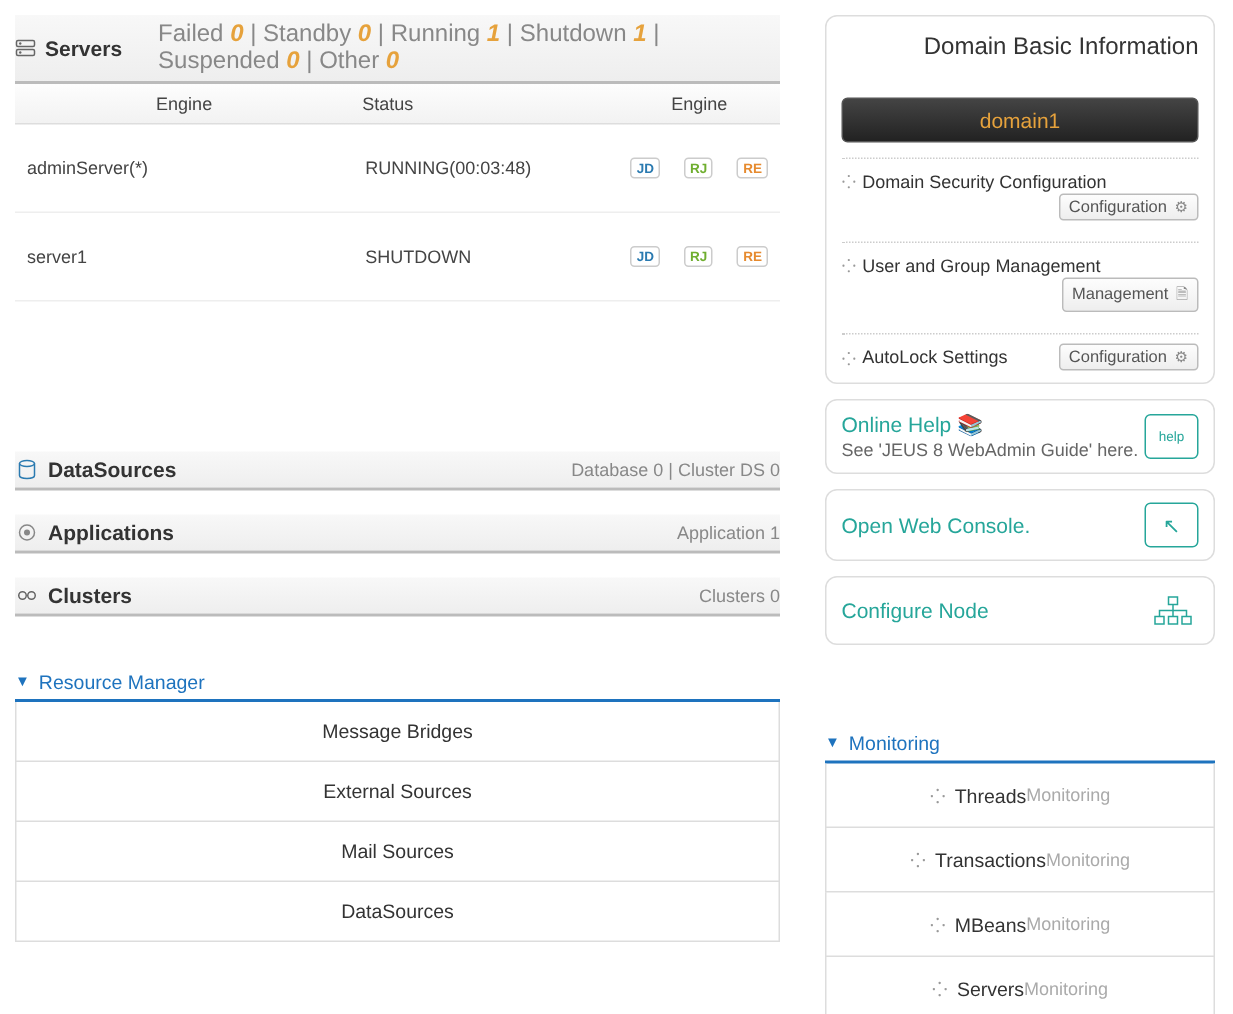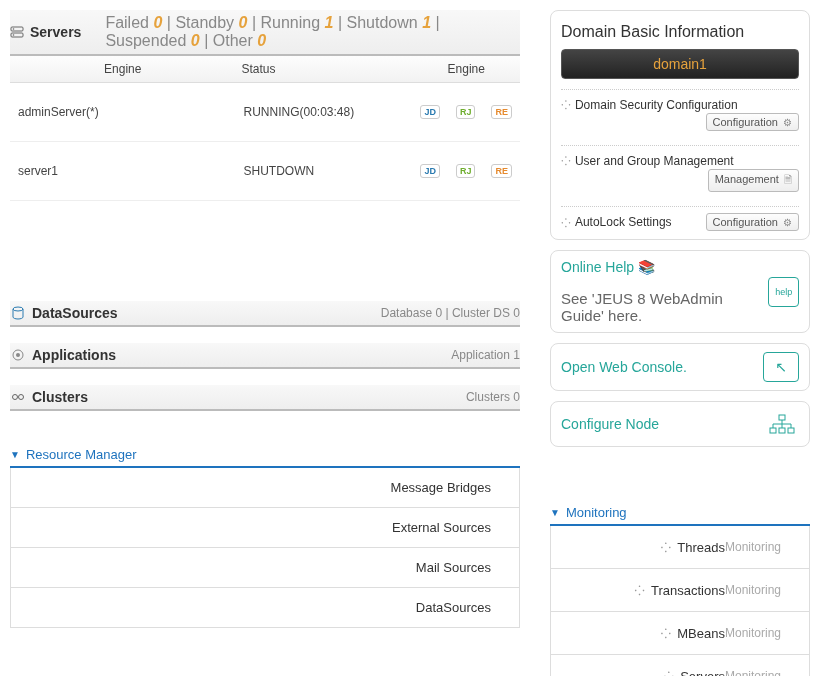--- a/index.html
+++ b/index.html
@@ -17,36 +17,36 @@
   table{width:100%;border-collapse:collapse}
   th{font-weight:normal;color:#444;padding:6px;border-bottom:1px solid #ddd;background:linear-gradient(#fdfdfd,#f2f2f2);font-size:12px}
   td{padding:22px 8px;border-bottom:1px solid #eee;font-size:12px;color:#444}
   .engine-badges{display:flex;gap:16px;justify-content:flex-start}
   .badge{font-size:9px;border:1px solid #ccc;border-radius:3px;padding:1px 3px;font-weight:bold;background:#fff}
   .b1{color:#2a7ab0}
   .b2{color:#6fae2f}
   .b3{color:#e68a2e}
   
   .card{border:1px solid #ddd;border-radius:8px;margin-bottom:10px;padding:8px 10px}
-  .card-title{text-align:left;font-size:16px;color:#333;margin:4px 0 8px}
+  .card-title{text-align:right;font-size:16px;color:#333;margin:4px 0 24px}
   .domain-bar{background:#2b2b2b;background:linear-gradient(#444,#222);border:1px solid #555;border-radius:4px;text-align:center;padding:6px;color:#e6a23c;font-size:14px}
   .cfg-row{margin-top:10px;border-top:1px dotted #ccc;padding-top:6px;font-size:12px;color:#333}
   .cfg-row:first-of-type{border-top:none;margin-top:8px}
   .cfg-row .dots{color:#999;margin-right:4px}
   .btn-small{float:right;font-size:11px;border:1px solid #bbb;background:linear-gradient(#fdfdfd,#eee);padding:2px 6px;border-radius:3px;color:#555;cursor:pointer}
   .btn-small .gear{font-size:10px;color:#888;margin-left:2px}
   .link-card{display:flex;align-items:center;justify-content:space-between;cursor:pointer}
   .link-card .lt{color:#26a69a;font-size:14px}
-  .link-card .sub{color:#666;font-size:15px;margin-top:15px}
+  .link-card .sub{color:#666;font-size:12px;margin-top:2px}
   .link-card .card-ico{width:34px;height:28px;border:1px solid #26a69a;border-radius:4px;display:flex;align-items:center;justify-content:center;color:#26a69a;font-size:14px}
   
   .list-section{margin-top:36px}
   .list-head{color:#1e73be;font-size:13px;border-bottom:2px solid #1e73be;padding-bottom:4px;margin-bottom:0;display:flex;align-items:center}
   .list-head .tri{color:#1e73be;margin-right:6px;font-size:10px}
-  .list-item{border:1px solid #ddd;border-top:none;padding:12px 28px;font-size:13px;color:#333;cursor:pointer;display:flex;align-items:center;justify-content:flex-end}
+  .list-item{border:1px solid #ddd;border-top:none;padding:12px 2px;font-size:13px;color:#333;cursor:pointer;display:flex;align-items:center;justify-content:center}
   .list-item:first-of-type{border-top:1px solid #ddd;margin-top:8px}
   .list-item .dots{color:#999;margin-right:6px}
   .list-item .suffix{color:#aaa;font-size:12px}
   .spacer{height:16px}
   .big-spacer{height:100px}
 </style>
 </head>
 <body>
 
 <div class="layout">

